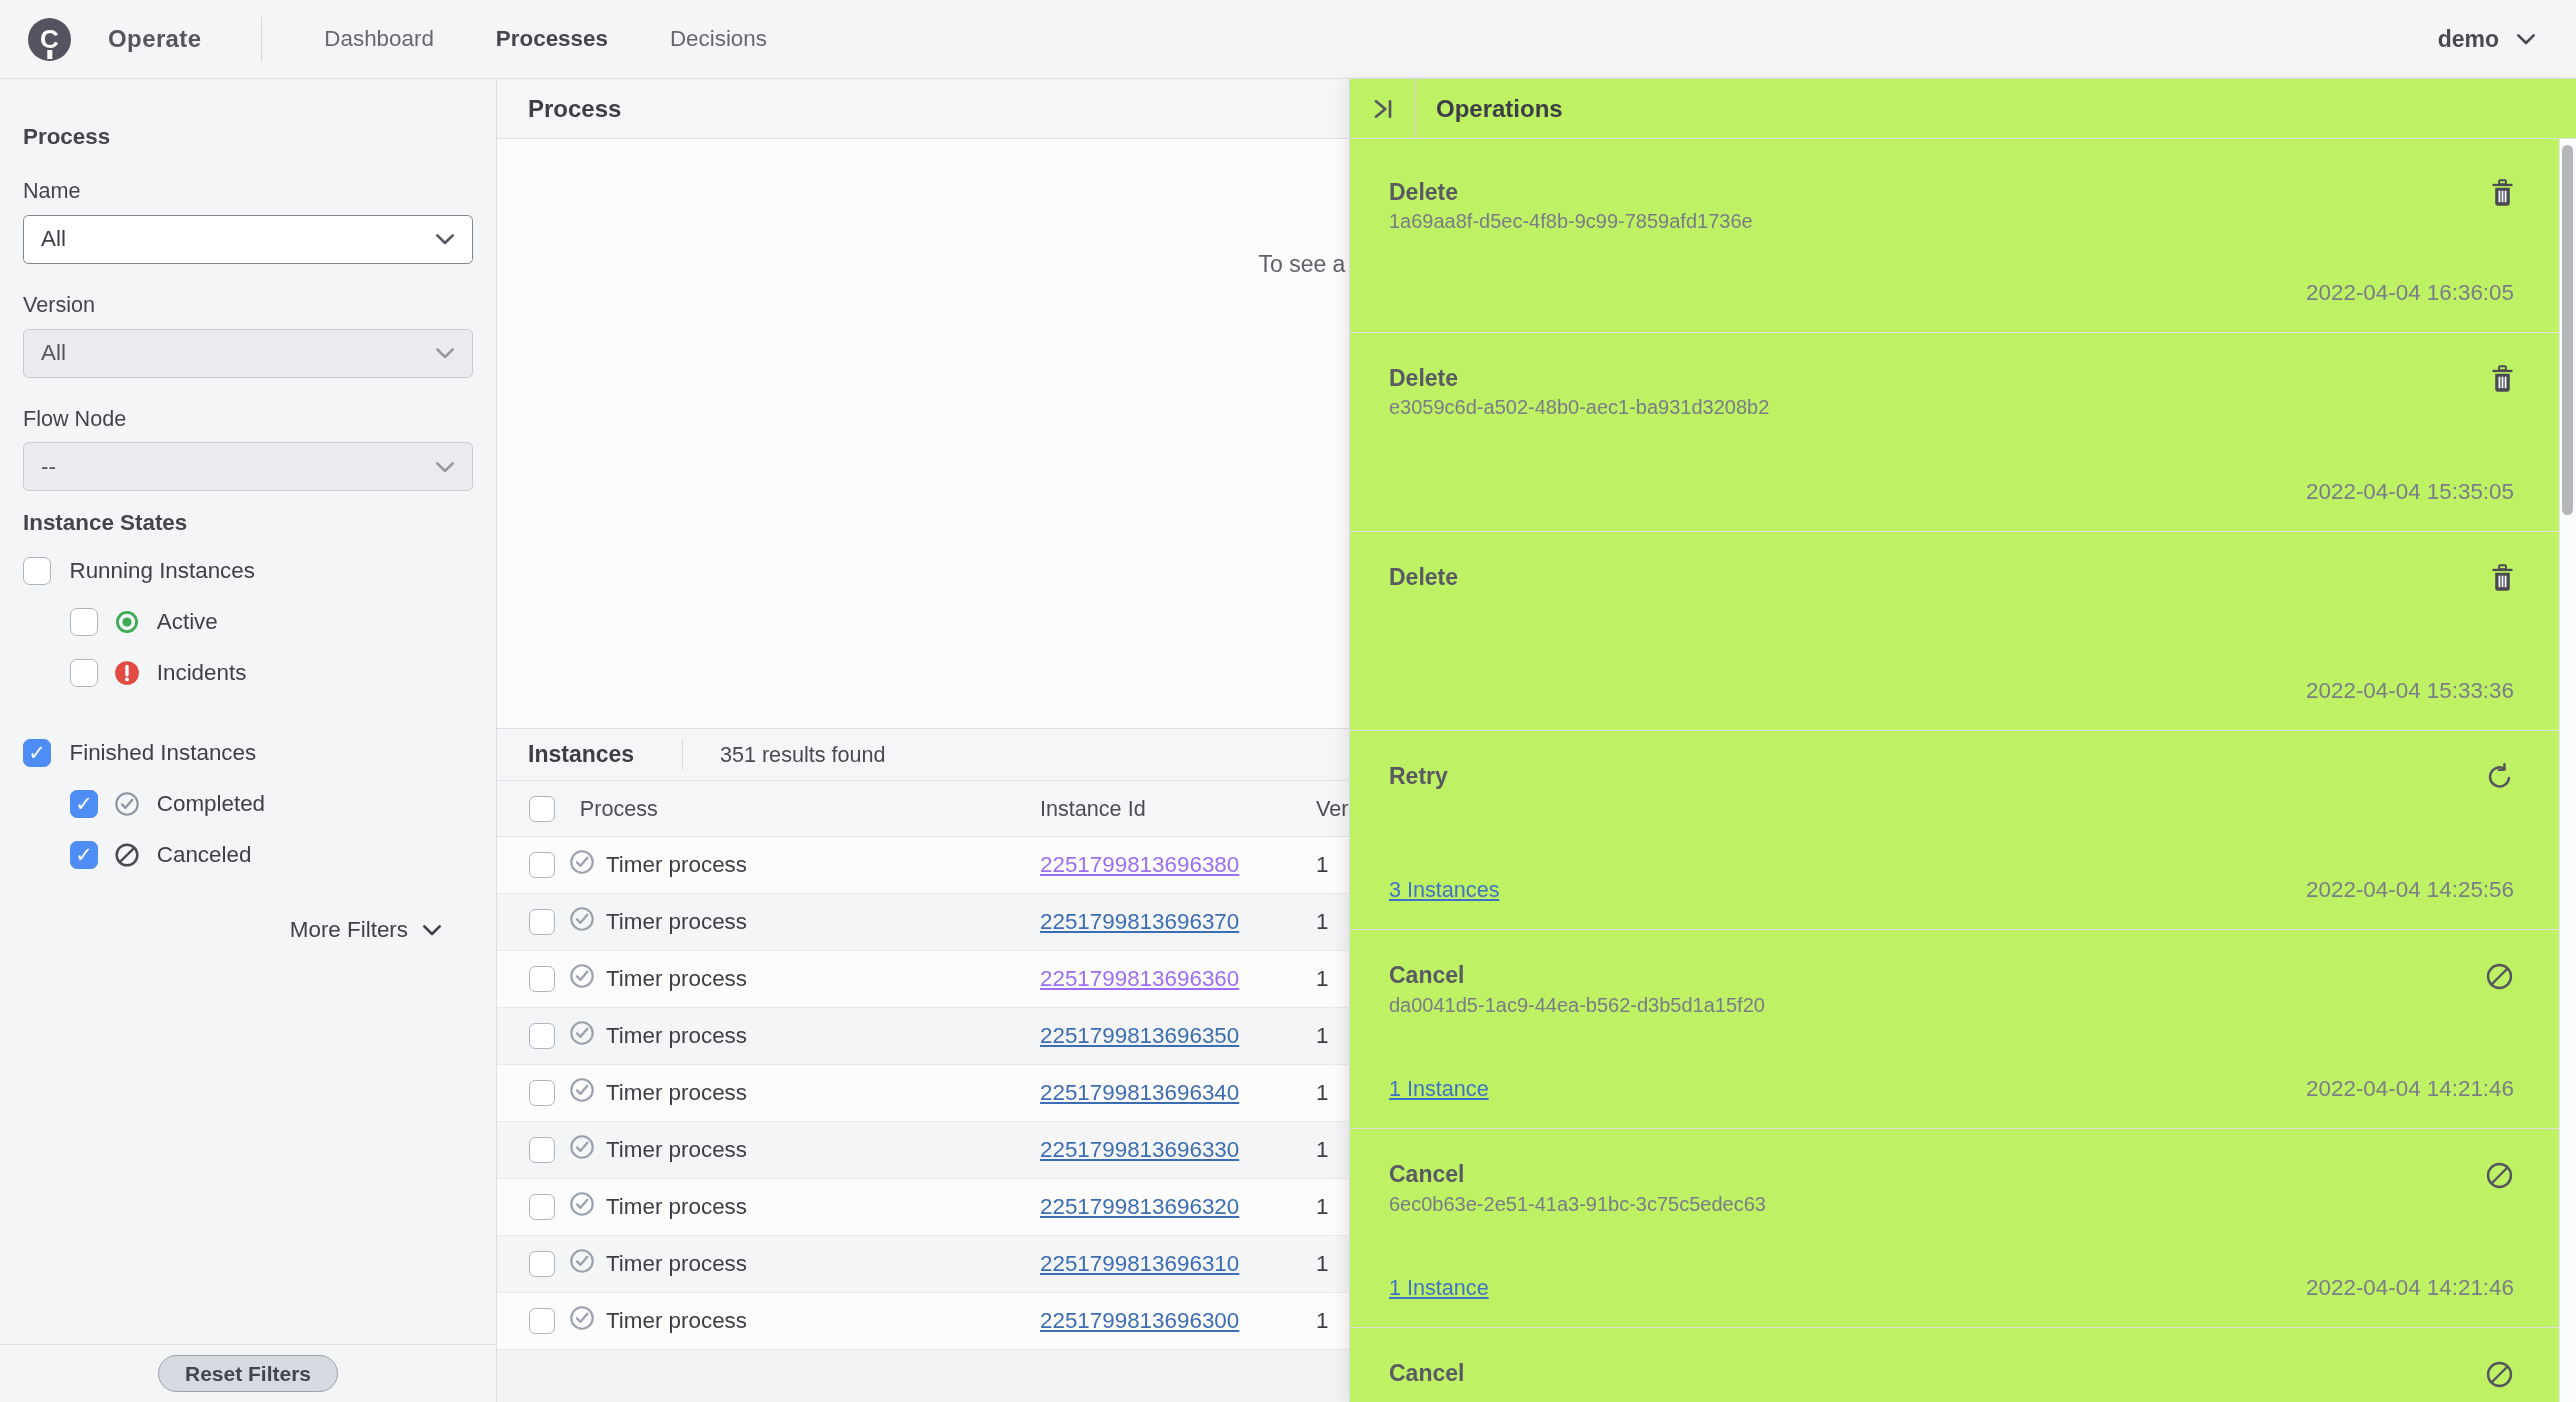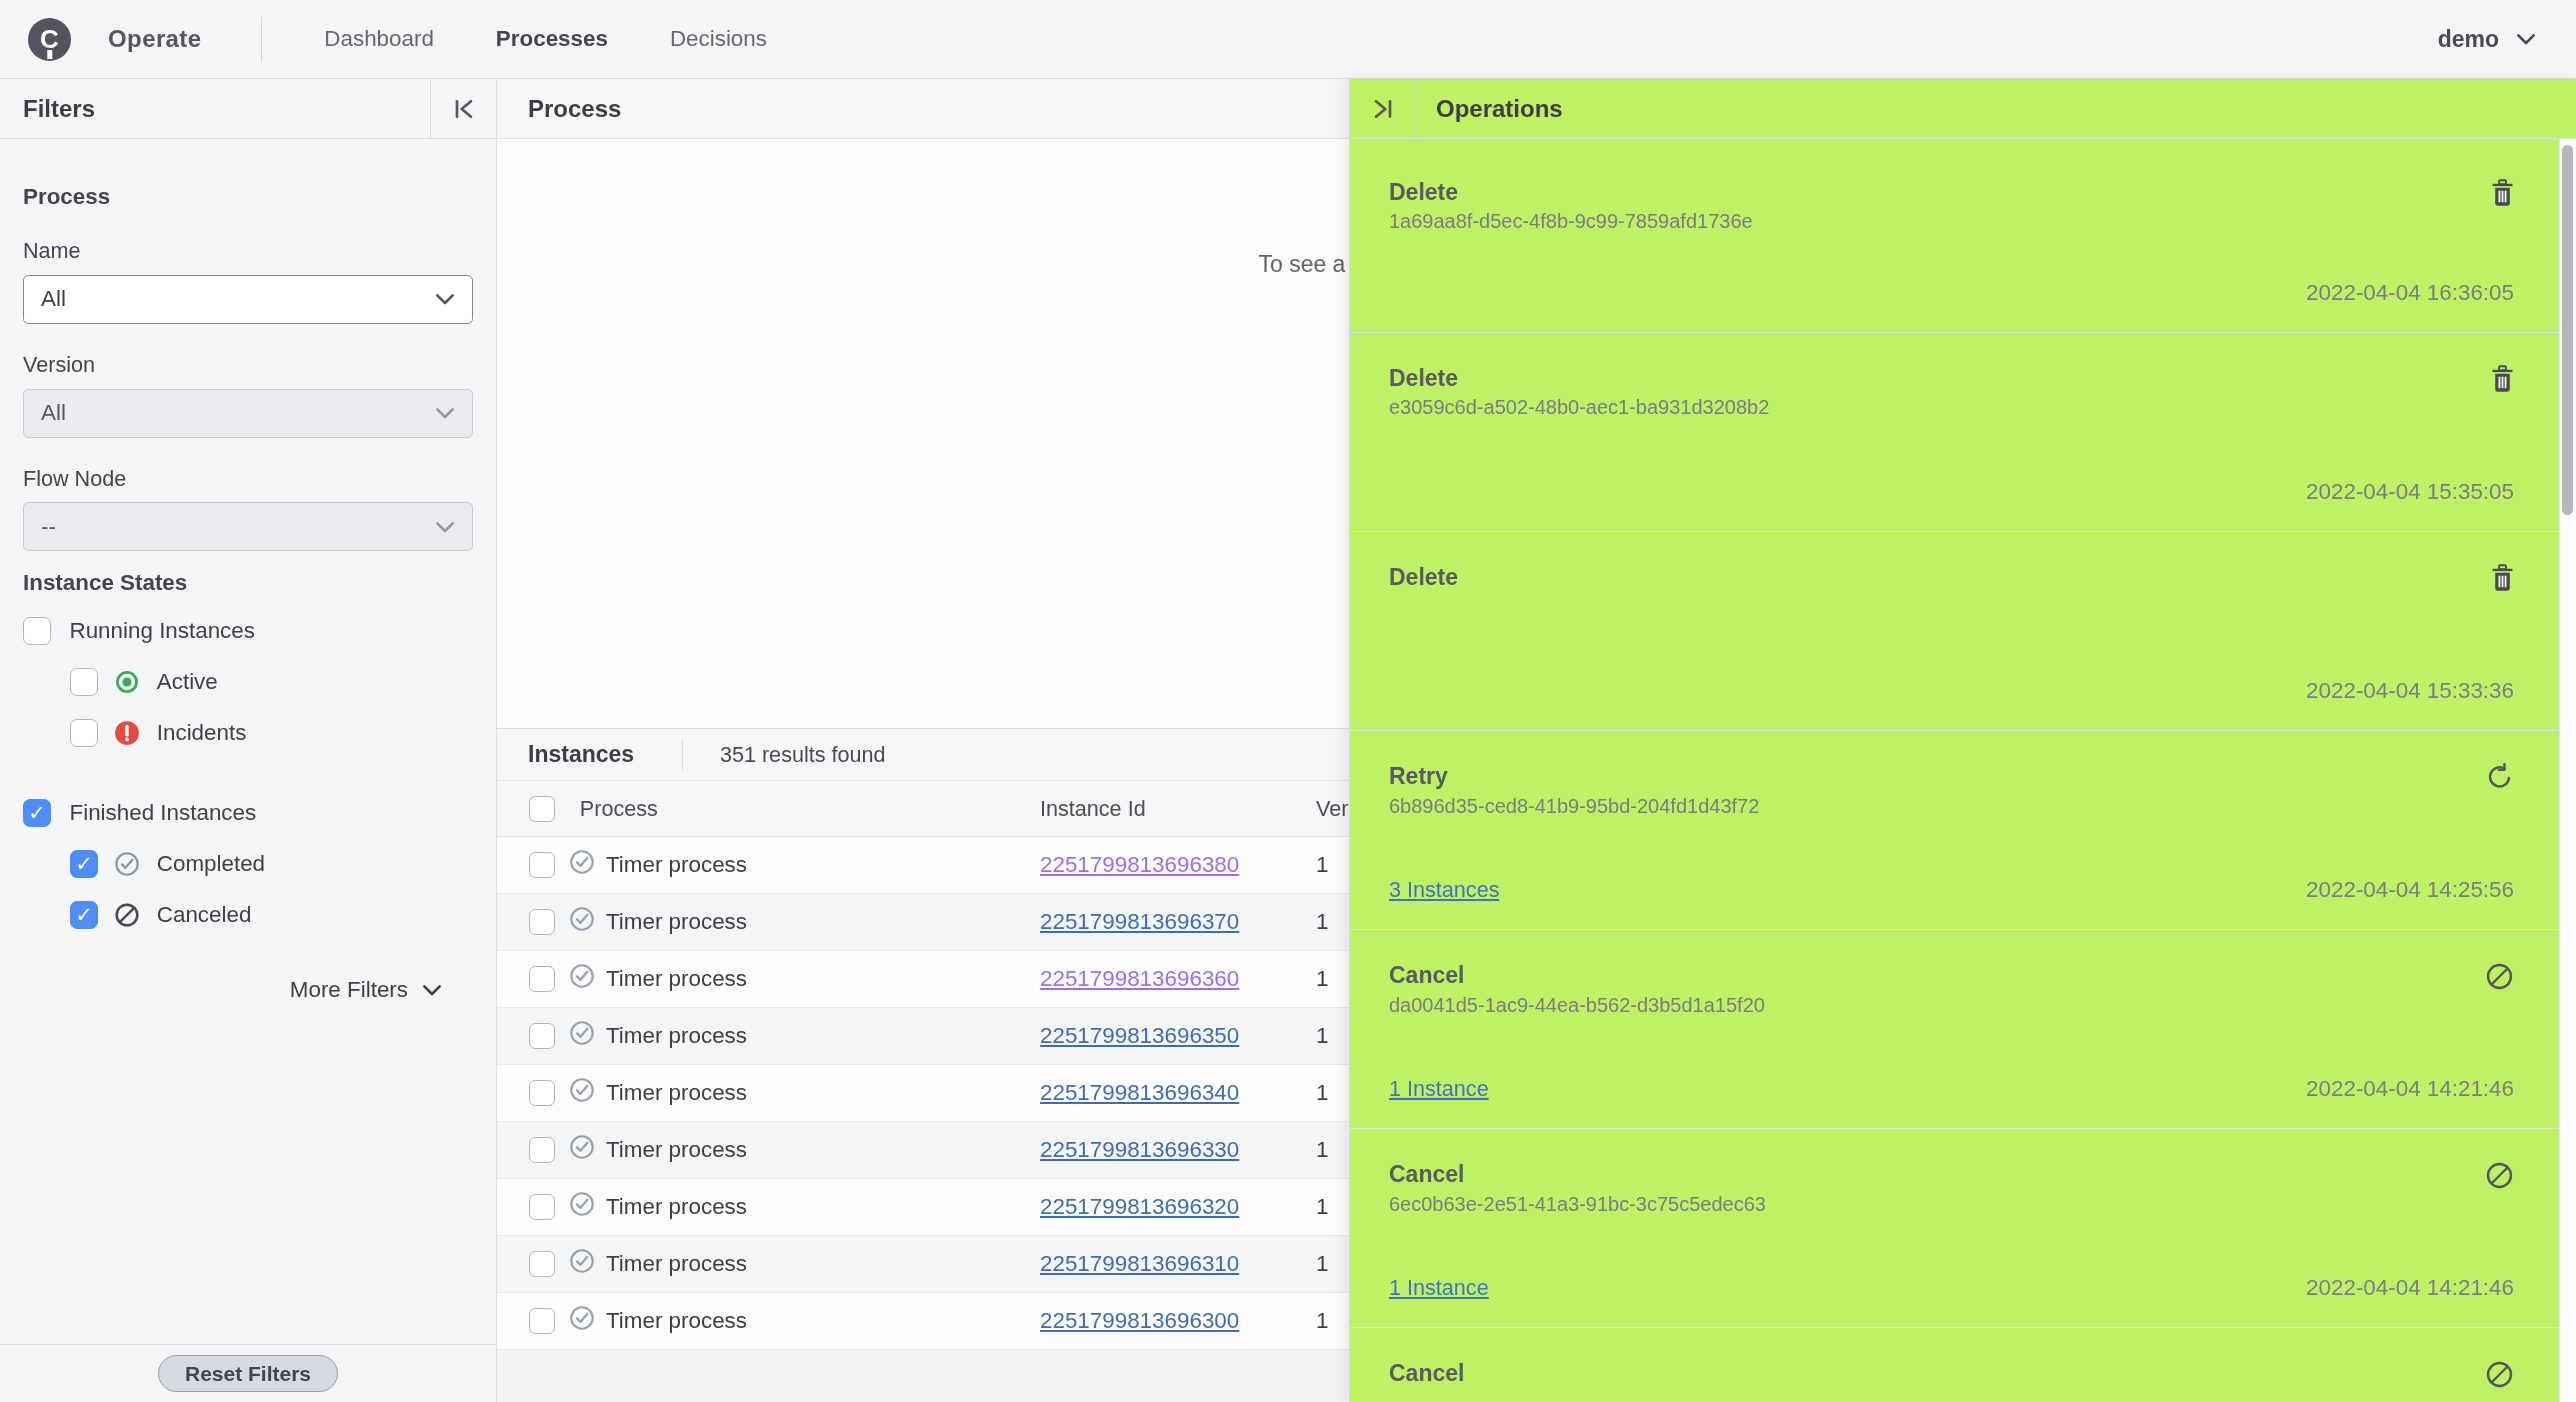--- a/index.html
+++ b/index.html
@@ -130,29 +130,20 @@
     <span class="uname">demo</span>
     <svg width="20" height="12.3" viewBox="0 0 26 16">
         <polyline points="3,3 13,13 23,3" fill="none" stroke="#4a4b52" stroke-width="3.4" stroke-linecap="round" stroke-linejoin="round"></polyline>
       </svg>
   </div>
 </div>
 
 <div class="content">
 
   <div class="filters">
-    <div class="panel-header">
-      <div class="fh-title">Filters</div>
-      <div class="fh-btn">
-        <svg width="28" height="28" viewBox="0 0 36 36">
-            <line x1="9" y1="8" x2="9" y2="28" stroke="#55565e" stroke-width="3.4" stroke-linecap="round"></line>
-            <polyline points="27,8 15,18 27,28" fill="none" stroke="#55565e" stroke-width="3.4" stroke-linecap="round" stroke-linejoin="round"></polyline>
-          </svg>
-      </div>
-    </div>
 
     <div class="filters-body">
       <div class="group-title">Process</div>
 
       <div>
 
           <div>
             <div class="field-label">Name</div>
             <div class="select">
               <span>All</span>
@@ -520,21 +511,20 @@
             <span class="op-type">Retry</span>
 
             <span class="op-ic">
               <svg width="29" height="29" viewBox="0 0 38 38">
                 <path d="M25.5 7.5 A 12.5 12.5 0 1 0 31.5 19.5" fill="none" stroke="#55565e" stroke-width="3.2" stroke-linecap="round"></path>
                 <polyline points="25.5,1.5 25.5,9 18,9" fill="none" stroke="#55565e" stroke-width="3.2" stroke-linecap="round" stroke-linejoin="round"></polyline>
               </svg>
             </span>
 
           </div>
-          <div class="op-id">6b896d35-ced8-41b9-95bd-204fd1d43f72</div>
           <div class="op-bottom">
             <span class="op-link">3 Instances</span>
             <span class="op-ts">2022-04-04 14:25:56</span>
           </div>
         </div>
 
         <div class="op-entry">
           <div class="op-top">
             <span class="op-type">Cancel</span>
 

